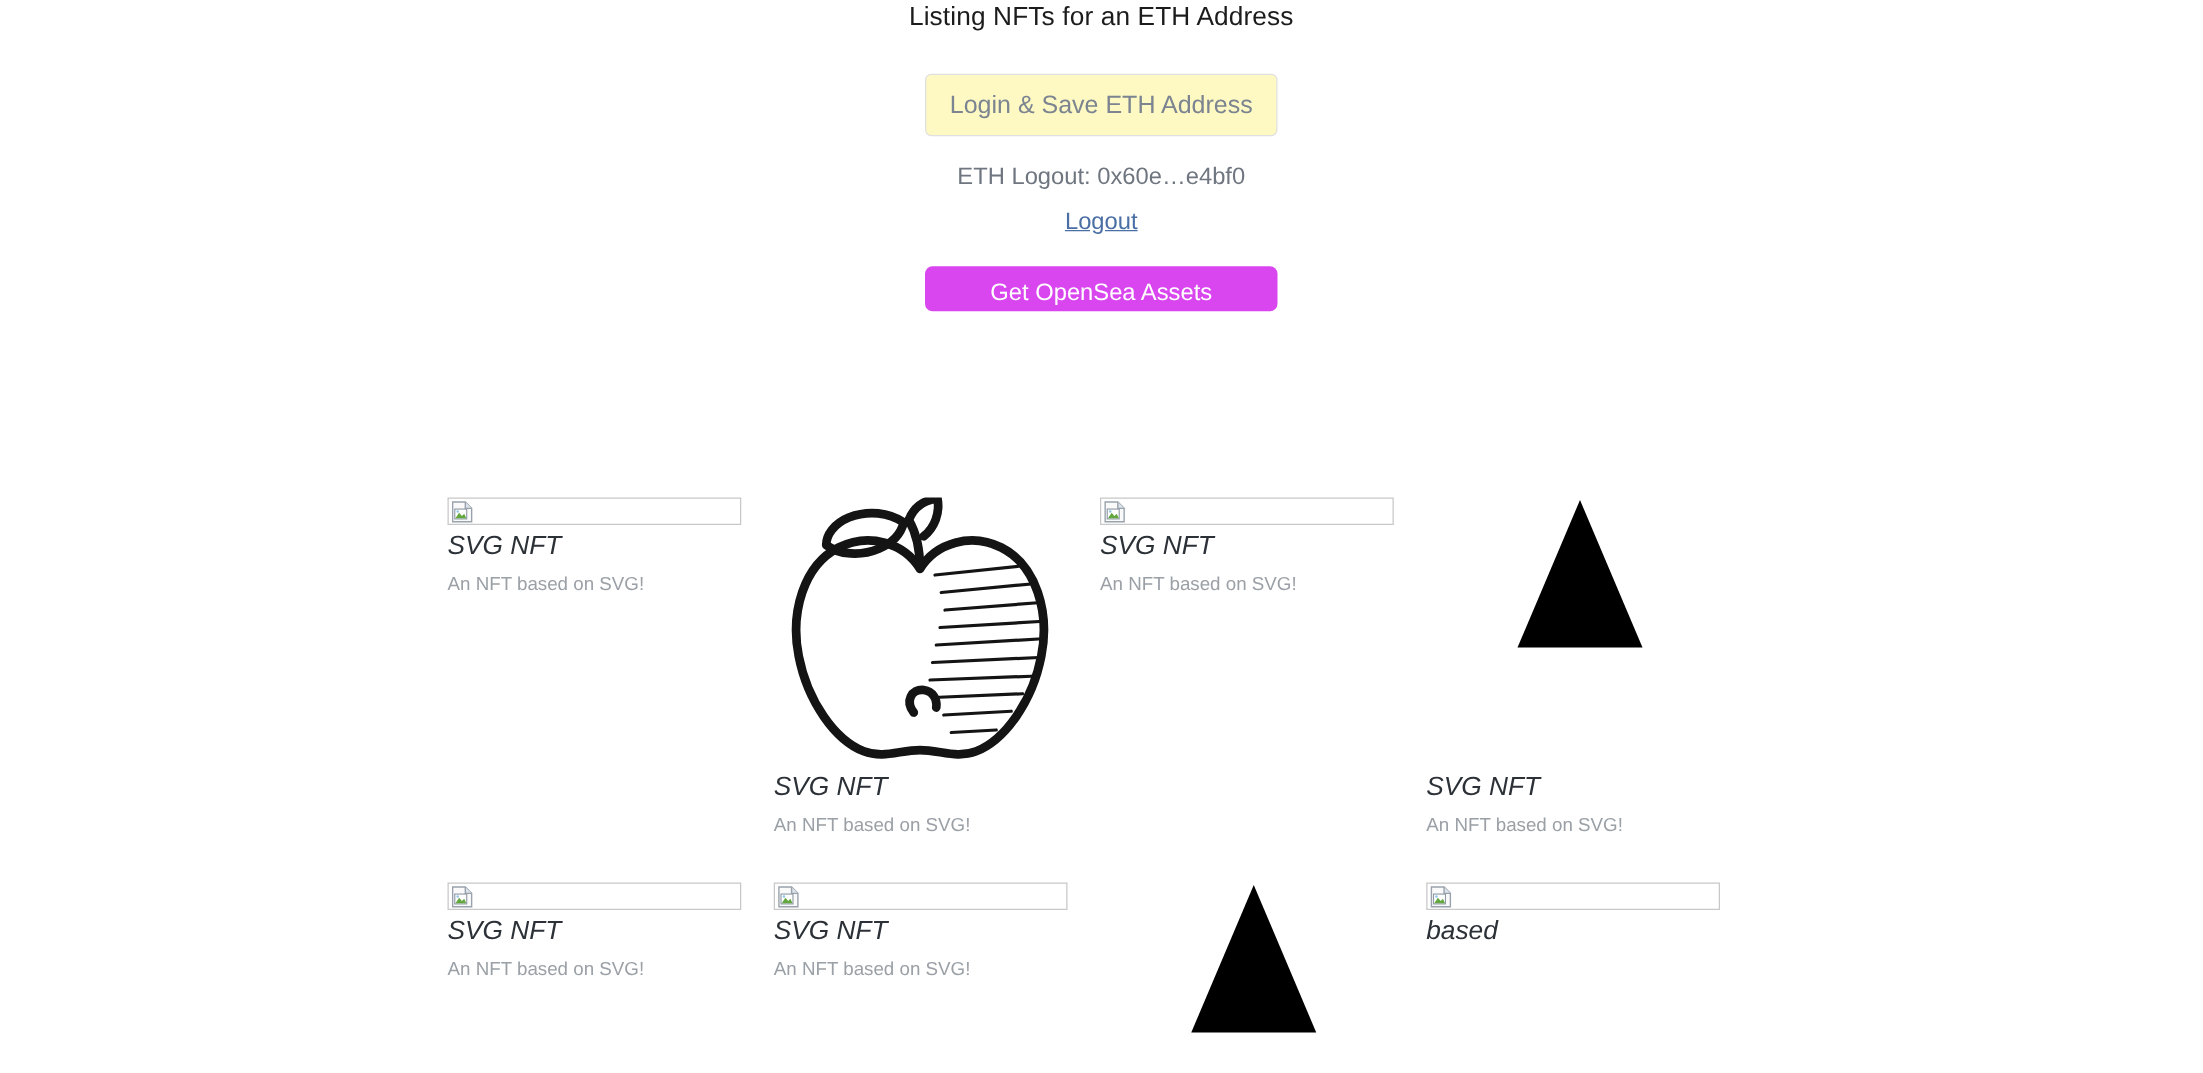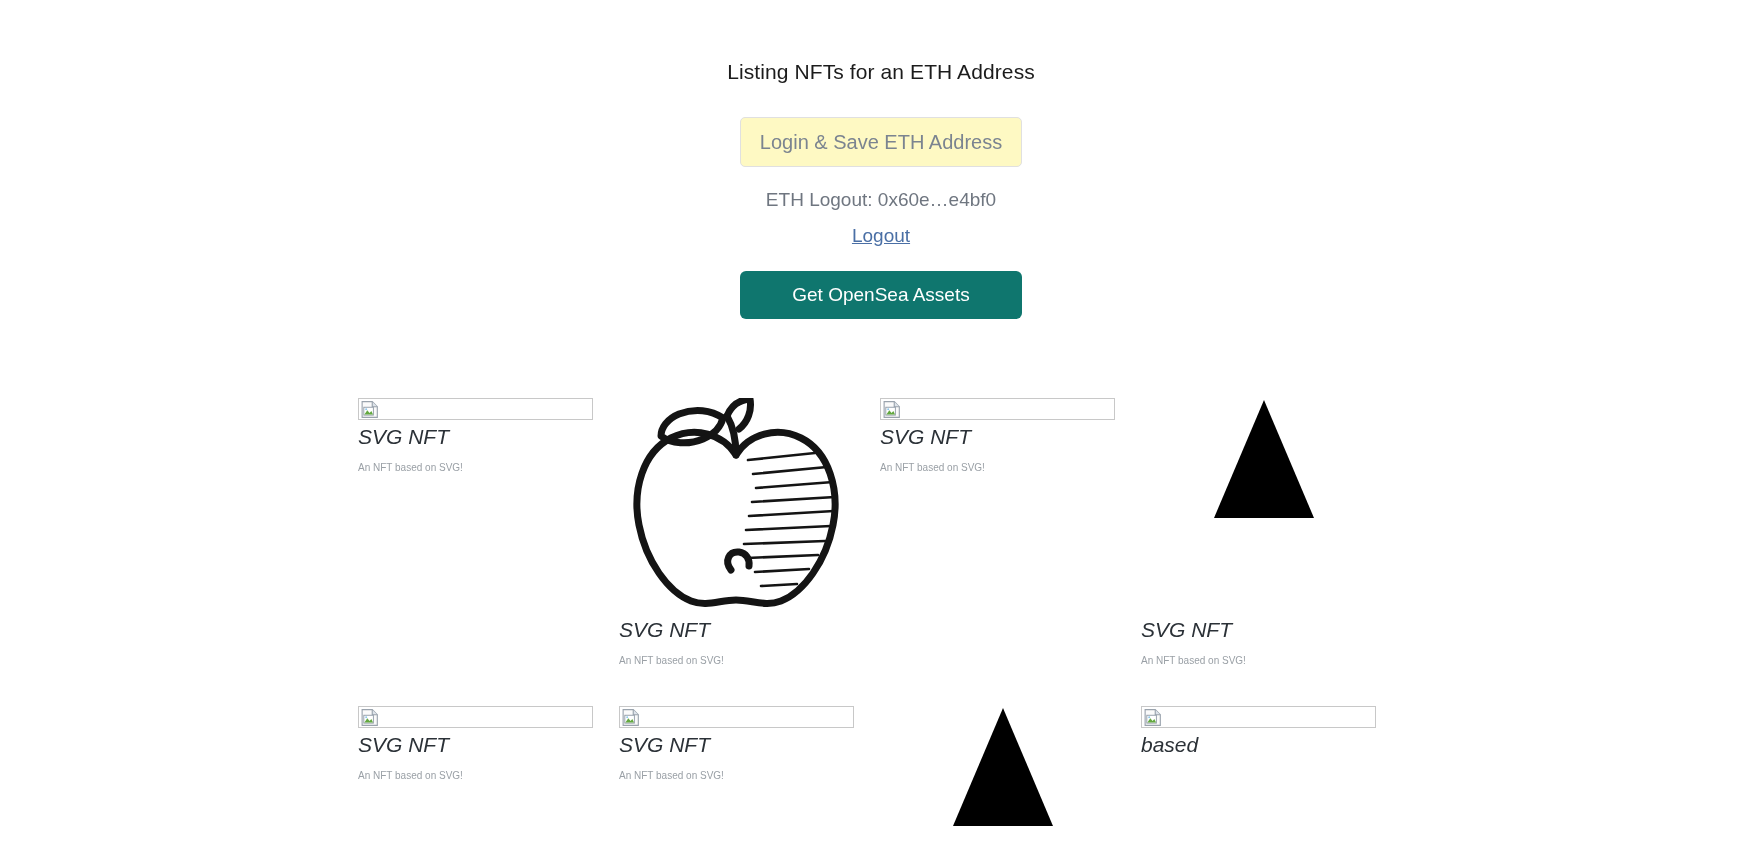--- a/index.html
+++ b/index.html
@@ -20,21 +20,20 @@
   .page {
     position: relative;
     width: 1762px;
     height: 858px;
   }
 
   
   .header {
     width: 100%;
     text-align: center;
-    padding-top: 58px;
   }
 
   .page-title {
     font-size: 21px;
     font-weight: 400;
     color: #1c1c1c;
     margin: 0;
     line-height: 28px;
     letter-spacing: 0.1px;
   }
@@ -71,25 +70,25 @@
   .logout-link {
     font-size: 19px;
     color: #4a6fa5;
     cursor: pointer;
   }
 
   .assets-btn {
     display: inline-block;
     margin-top: 24px;
     width: 282px;
-    height: 48px;
+    height: 36px;
     line-height: 44px;
     border: none;
     border-radius: 6px;
-    background: #0f766e;
+    background: #d946ef;
     color: #ffffff;
     font-size: 19px;
     font-family: inherit;
     text-align: center;
     cursor: pointer;
     padding: 0;
     box-sizing: border-box;
   }
 
   
@@ -135,21 +134,21 @@
   .nft-title {
     font-size: 21px;
     font-weight: 400;
     color: #2b3137;
     margin: 2px 0 0 0;
     line-height: 30px;
     font-style: italic;
   }
 
   .nft-desc {
-    font-size: 10px;
+    font-size: 15px;
     color: #9aa0a6;
     margin: 6px 0 0 0;
     line-height: 20px;
   }
 
   
   .nft-grid-row2 {
     position: absolute;
     left: 358px;
     top: 706px;

